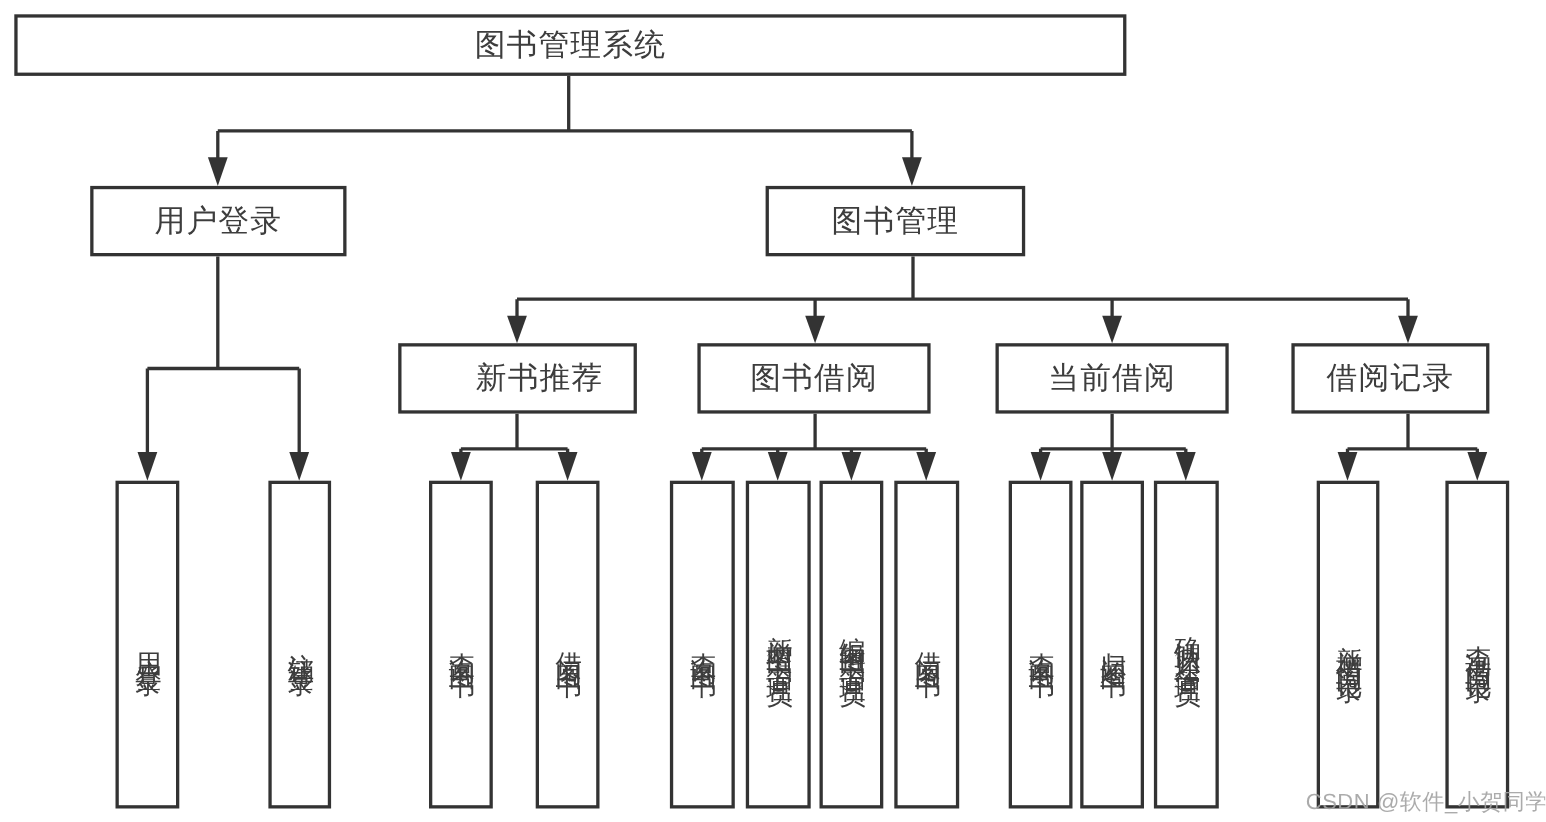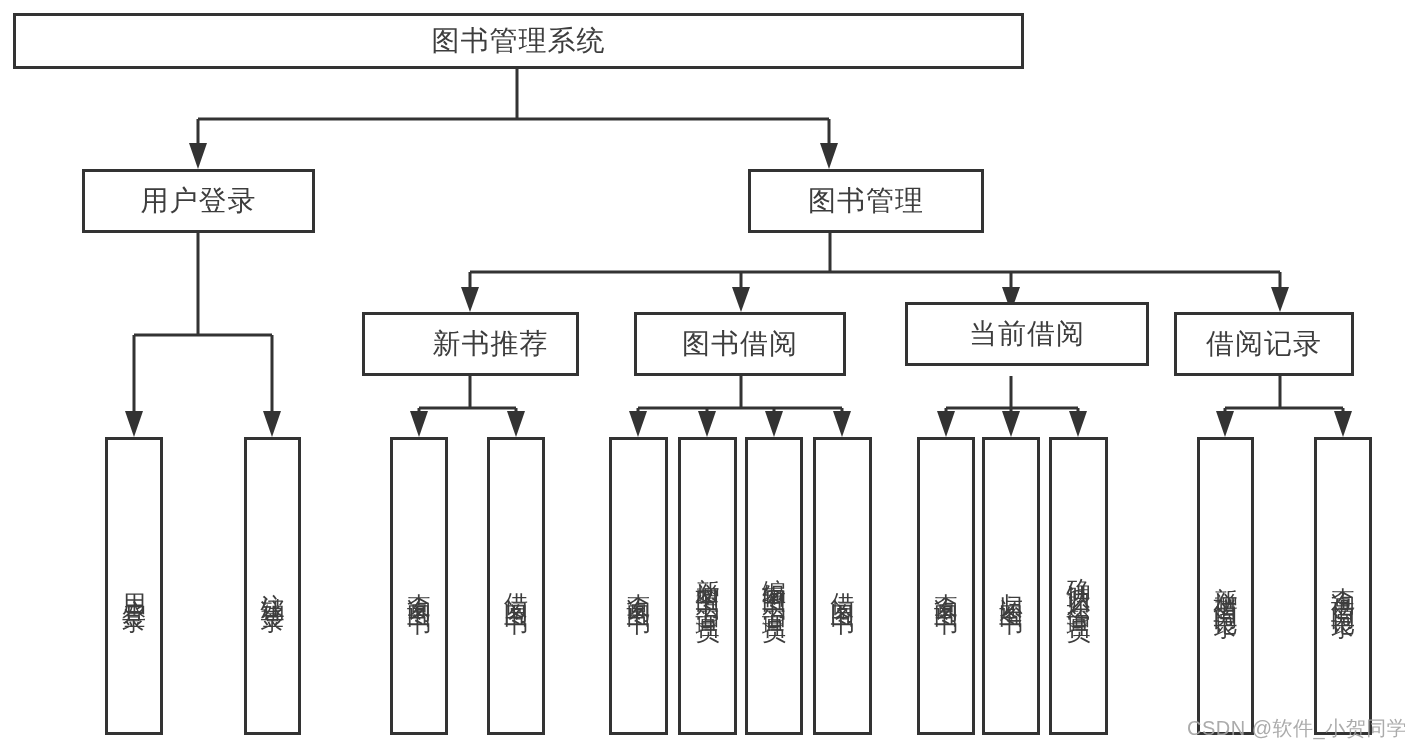--- a/index.html
+++ b/index.html
@@ -103,31 +103,31 @@
     </g>
   </svg>
 
   <div class="box hbox" style="left:13px;top:13px;width:1011px;height:56px;">
     <span>图书管理系统</span>
   </div>
 
   <div class="box hbox" style="left:82px;top:169px;width:233px;height:64px;">
     <span>用户登录</span>
   </div>
-  <div class="box hbox" style="left:748px;top:169px;width:236px;height:64px;">
+  <div class="box hbox" style="left:696px;top:169px;width:236px;height:64px;">
     <span>图书管理</span>
   </div>
 
   <div class="box hbox" style="left:362px;top:312px;width:217px;height:64px;padding-left:40px;">
     <span>新书推荐</span>
   </div>
   <div class="box hbox" style="left:634px;top:312px;width:212px;height:64px;">
     <span>图书借阅</span>
   </div>
-  <div class="box hbox" style="left:905px;top:302px;width:244px;height:64px;align-items:center;">
+  <div class="box hbox" style="left:905px;top:312px;width:212px;height:64px;align-items:center;">
     <span>当前借阅</span>
   </div>
   <div class="box hbox" style="left:1174px;top:312px;width:180px;height:64px;">
     <span>借阅记录</span>
   </div>
 
   <div class="box vbox" style="left:105px;width:58px;">
     <span class="vtext">用户登录</span>
   </div>
   <div class="box vbox" style="left:244px;width:57px;">

